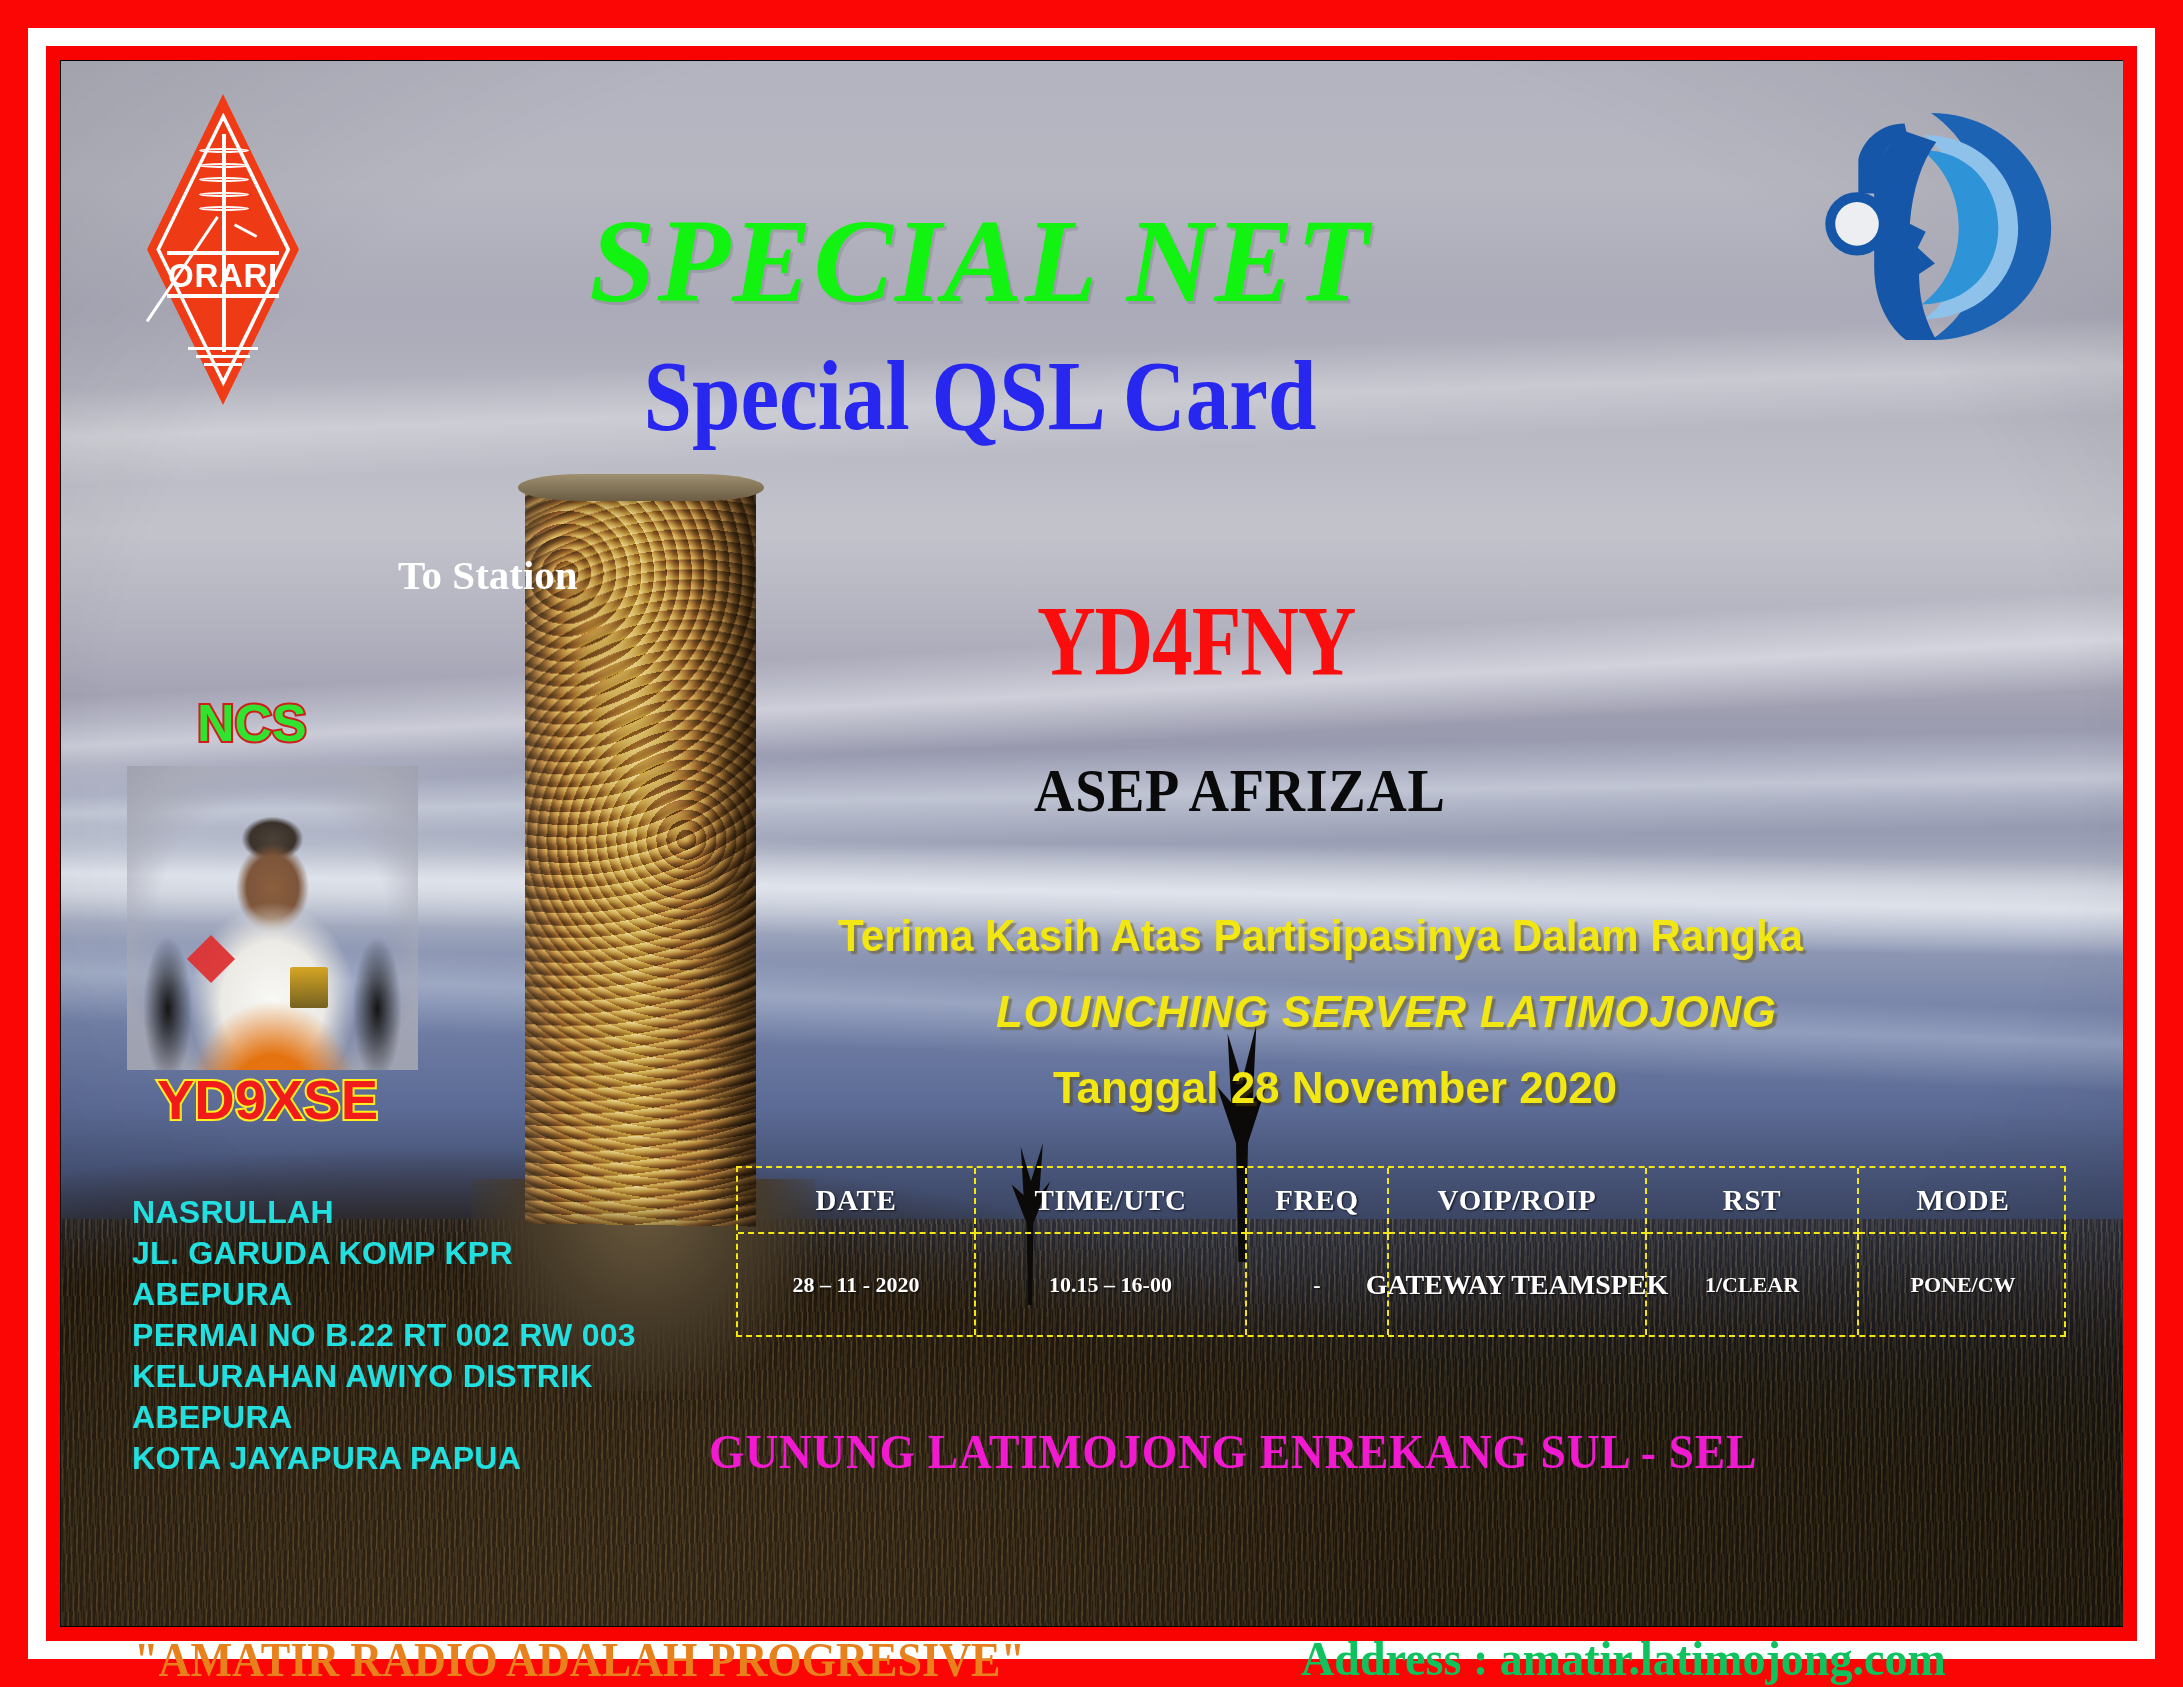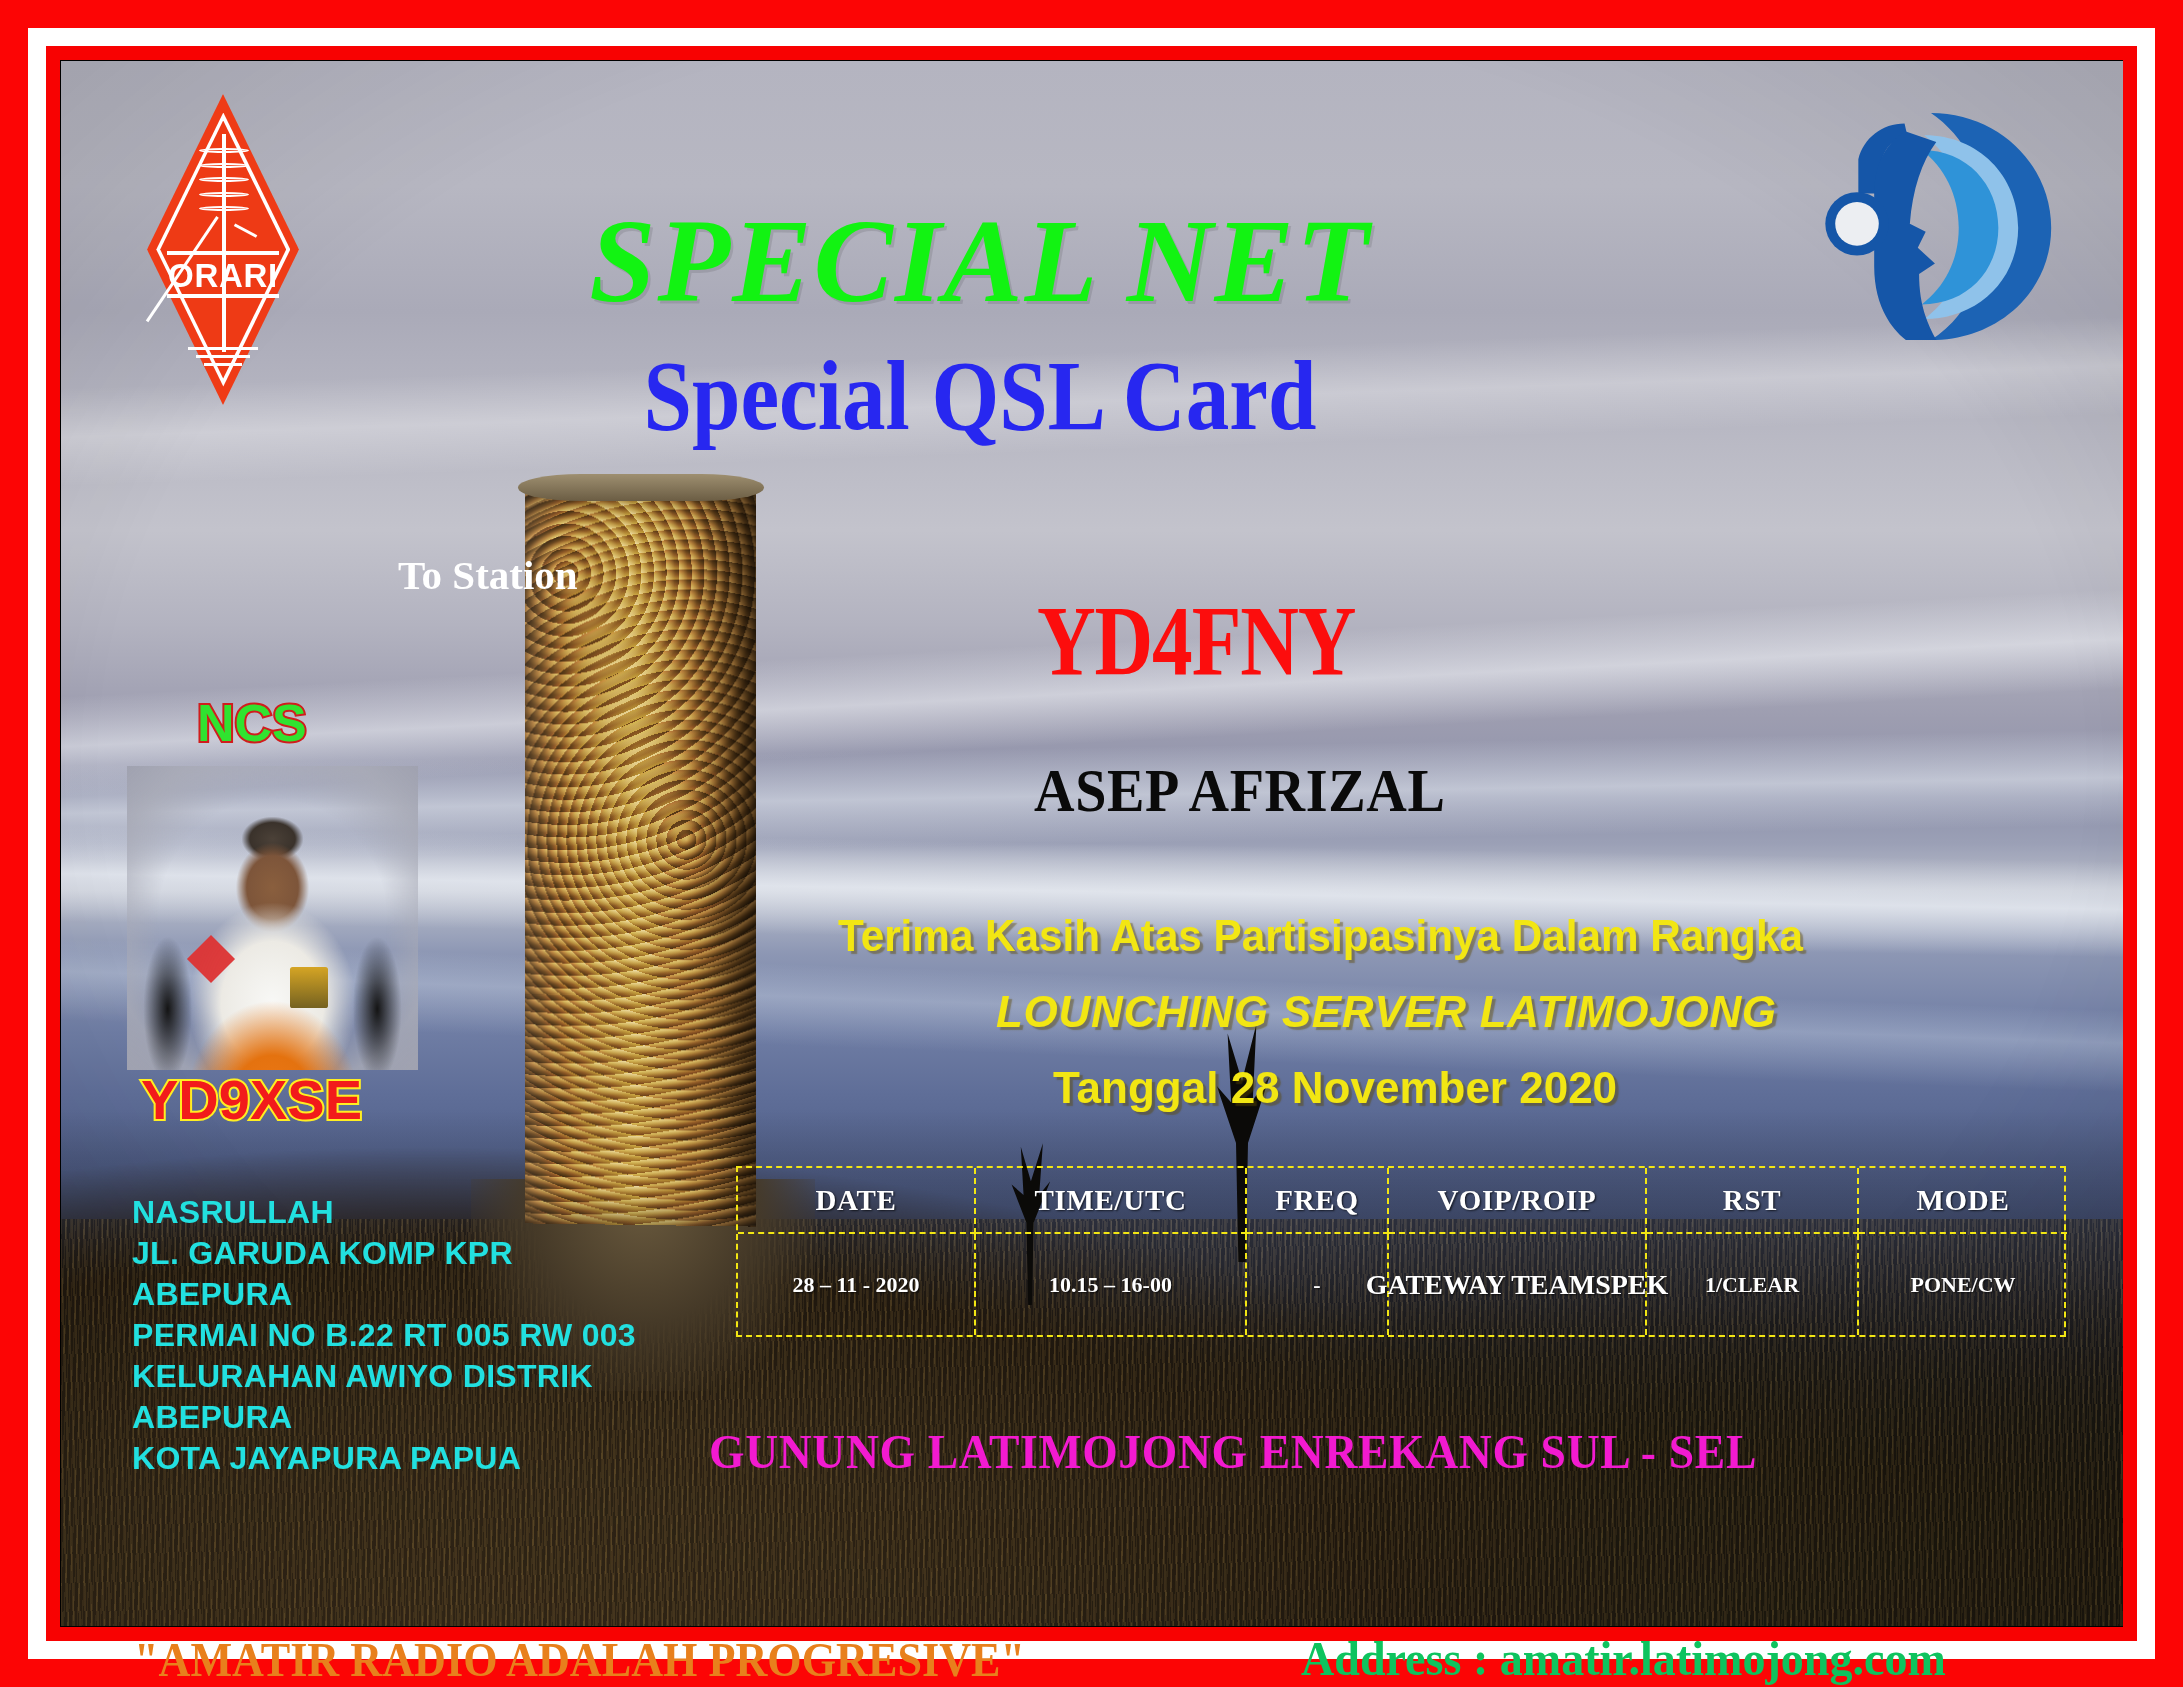--- a/index.html
+++ b/index.html
@@ -230,21 +230,21 @@
   #ncs-photo .badge {
     position:absolute; left: 56%; top: 66%; width: 38px; height: 41px;
     background: linear-gradient(180deg,#d4a11a,#6e5a16); border-radius: 2.6px; opacity:.95;
   }
   #ncs-photo .patch {
     position:absolute; left: 23%; top: 58%; width: 34px; height: 34px;
     background: #d33; transform: rotate(45deg); opacity:.95;
   }
 
   #ncs-call {
-    left: 80px; top: 1006px;
+    left: 96px; top: 1006px;
     font-family: "Liberation Sans", sans-serif; font-weight: 700;
     font-size: 56px; color: #f21b1b;
     -webkit-text-stroke: 4px #ffee22; paint-order: stroke fill;
   }
 
   
   #address-block {
     left: 71px; top: 1131px;
     font-family: "Liberation Sans", sans-serif; font-weight: 700;
     font-size: 32px; line-height: 41px; color: #22e0e0;
@@ -383,21 +383,21 @@
     <div class="abs" id="ncs-photo">
       <div class="patch"></div>
       <div class="badge"></div>
     </div>
     <div class="abs" id="ncs-call">YD9XSE</div>
 
     <div class="abs" id="address-block">
       <div>NASRULLAH</div>
       <div>JL. GARUDA KOMP KPR</div>
       <div>ABEPURA</div>
-      <div>PERMAI NO B.22 RT 005 RW 003</div>
+      <div>PERMAI NO B.22 RT 002 RW 003</div>
       <div>KELURAHAN AWIYO DISTRIK</div>
       <div>ABEPURA</div>
       <div>KOTA JAYAPURA PAPUA</div>
     </div>
 
     <div class="abs" id="callsign">YD4FNY</div>
     <div class="abs" id="operator-name">ASEP AFRIZAL</div>
 
     <div class="abs yellow" id="thanks-line">Terima Kasih Atas Partisipasinya Dalam Rangka</div>
     <div class="abs yellow" id="event-line">LOUNCHING SERVER LATIMOJONG</div>

